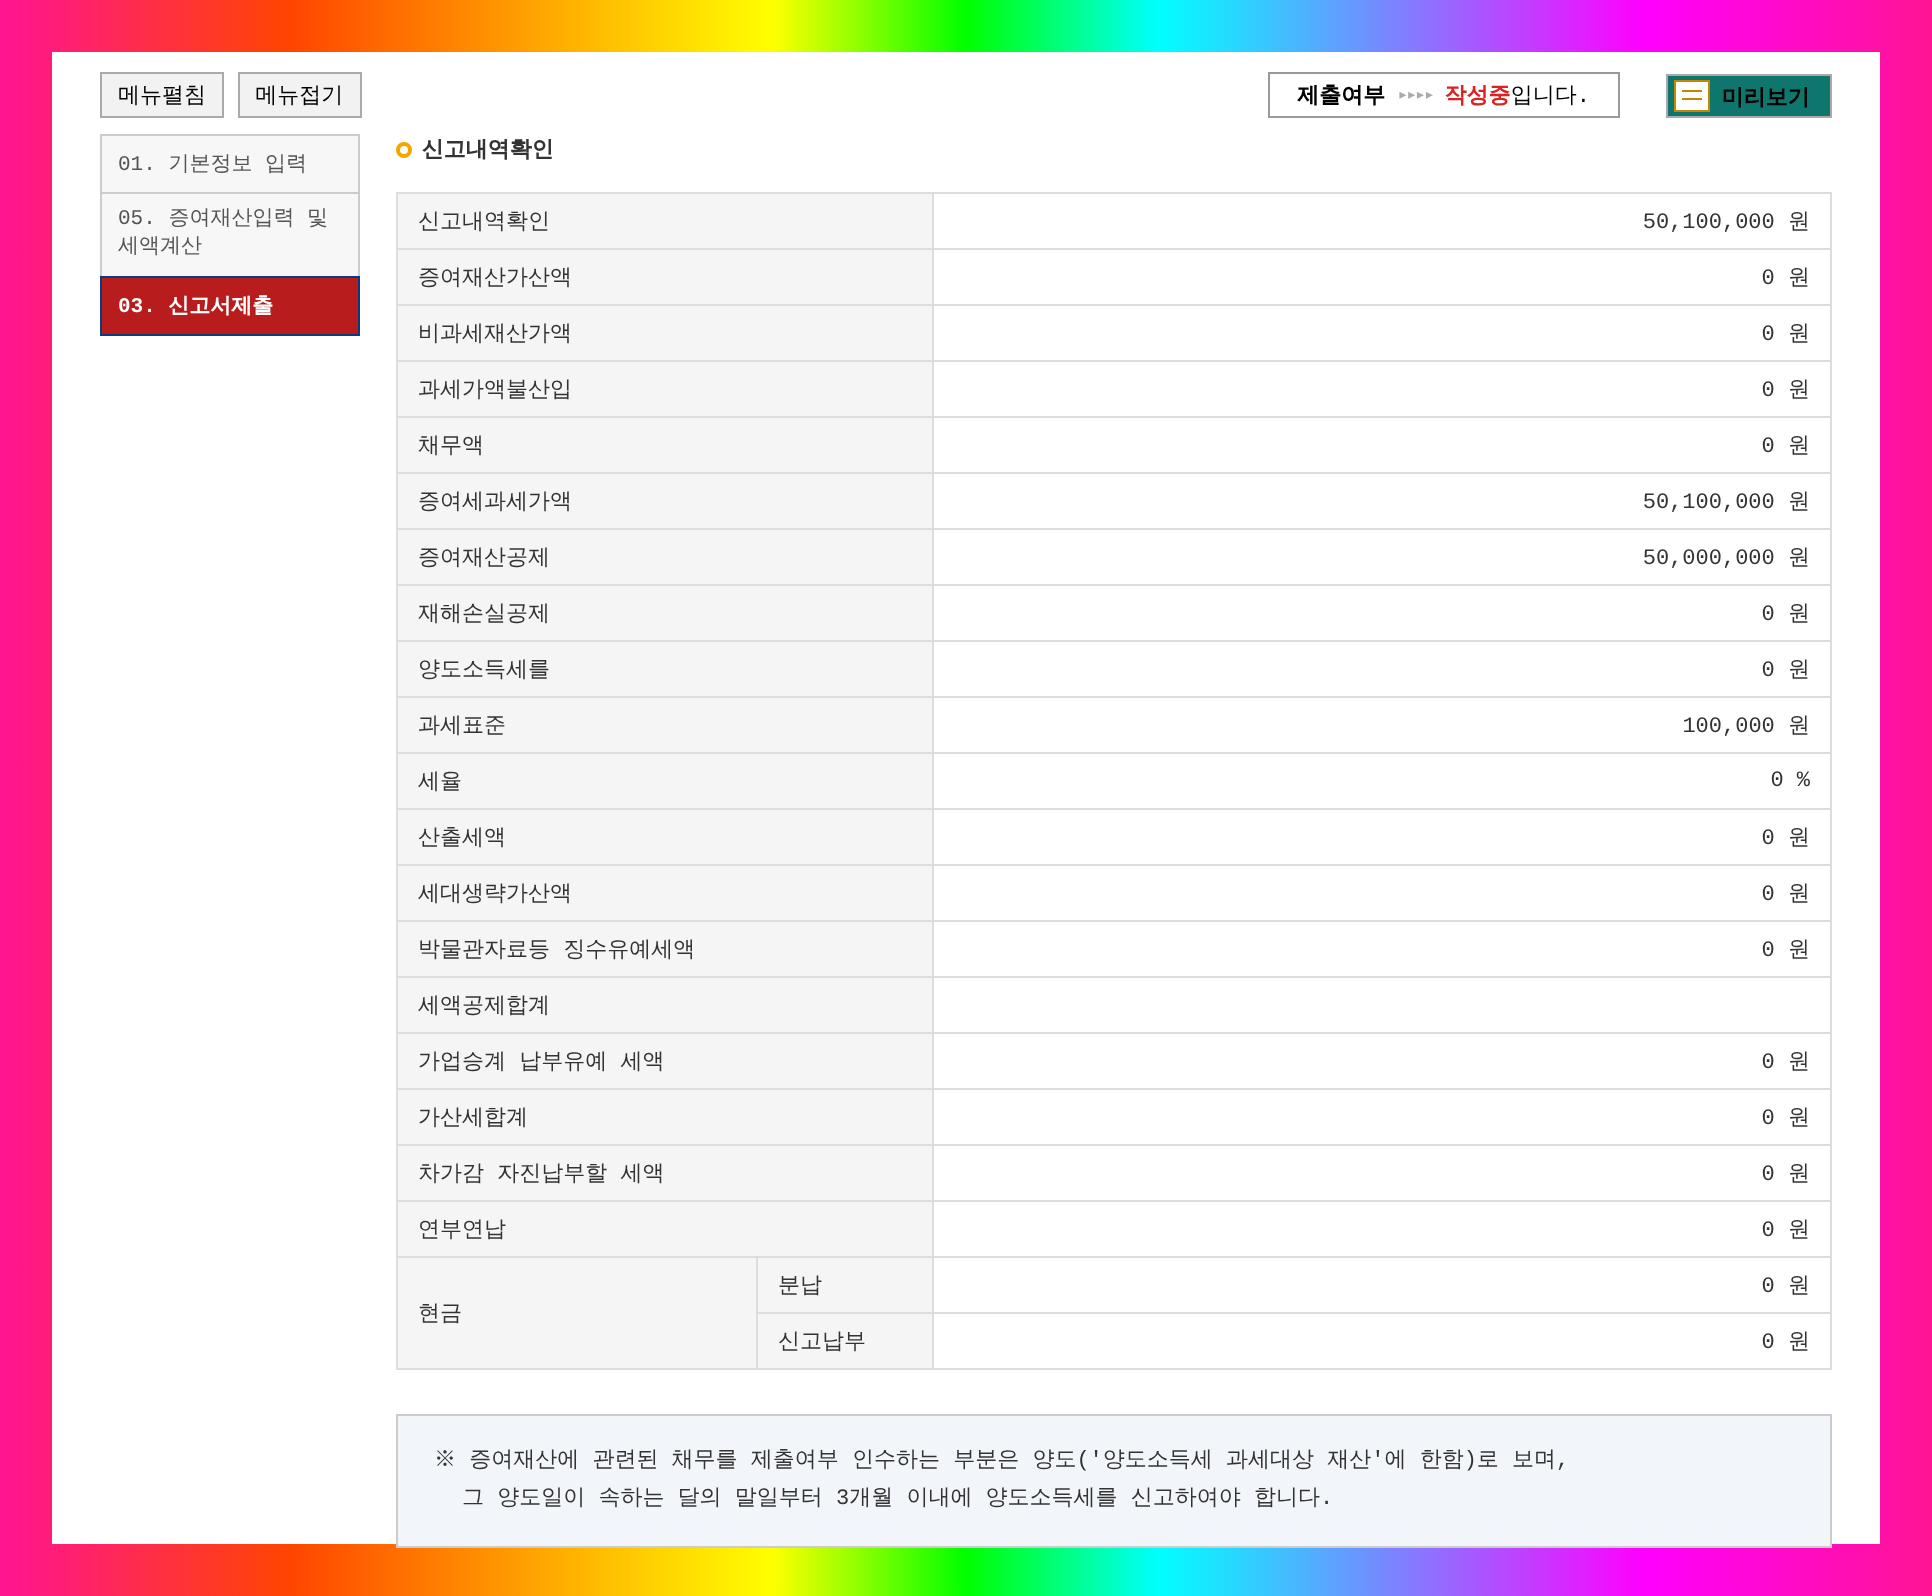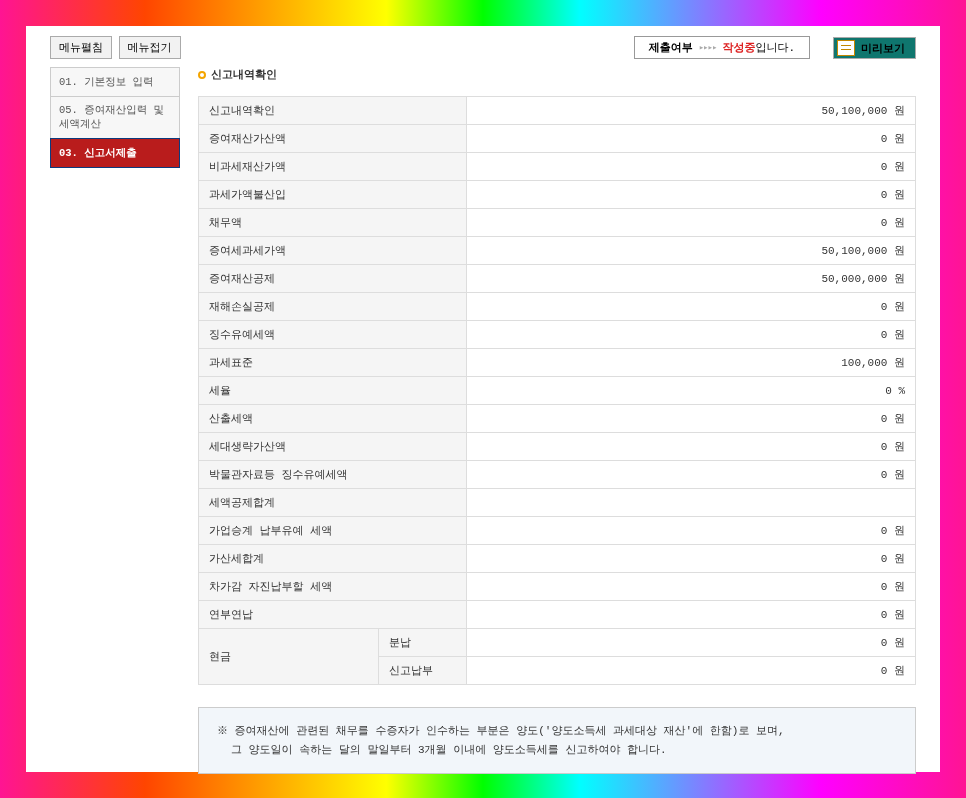--- a/index.html
+++ b/index.html
@@ -199,21 +199,21 @@
             </tr>
             <tr>
               <th colspan="2">증여재산공제</th>
               <td class="val">50,000,000 원</td>
             </tr>
             <tr>
               <th colspan="2">재해손실공제</th>
               <td class="val">0 원</td>
             </tr>
             <tr>
-              <th colspan="2">징수유예세액</th>
+              <th colspan="2">양도소득세를</th>
               <td class="val">0 원</td>
             </tr>
             <tr>
               <th colspan="2">과세표준</th>
               <td class="val">100,000 원</td>
             </tr>
             <tr>
               <th colspan="2">세율</th>
               <td class="val">0 %</td>
             </tr>
@@ -257,19 +257,19 @@
             <td class="val">0 원</td>
           </tr>
           <tr>
             <th class="sub">신고납부</th>
             <td class="val">0 원</td>
           </tr>
         </tbody>
       </table>
 
       <div class="note-box">
-        <div>※ 증여재산에 관련된 채무를 수증자가 인수하는 부분은 양도('양도소득세 과세대상 재산'에 한함)로 보며,</div>
+        <div>※ 증여재산에 관련된 채무를 제출여부 인수하는 부분은 양도('양도소득세 과세대상 재산'에 한함)로 보며,</div>
         <div style="padding-left:14px">그 양도일이 속하는 달의 말일부터 3개월 이내에 양도소득세를 신고하여야 합니다.</div>
       </div>
 
     </div>
   </div>
 </div>
 
 </body></html>

